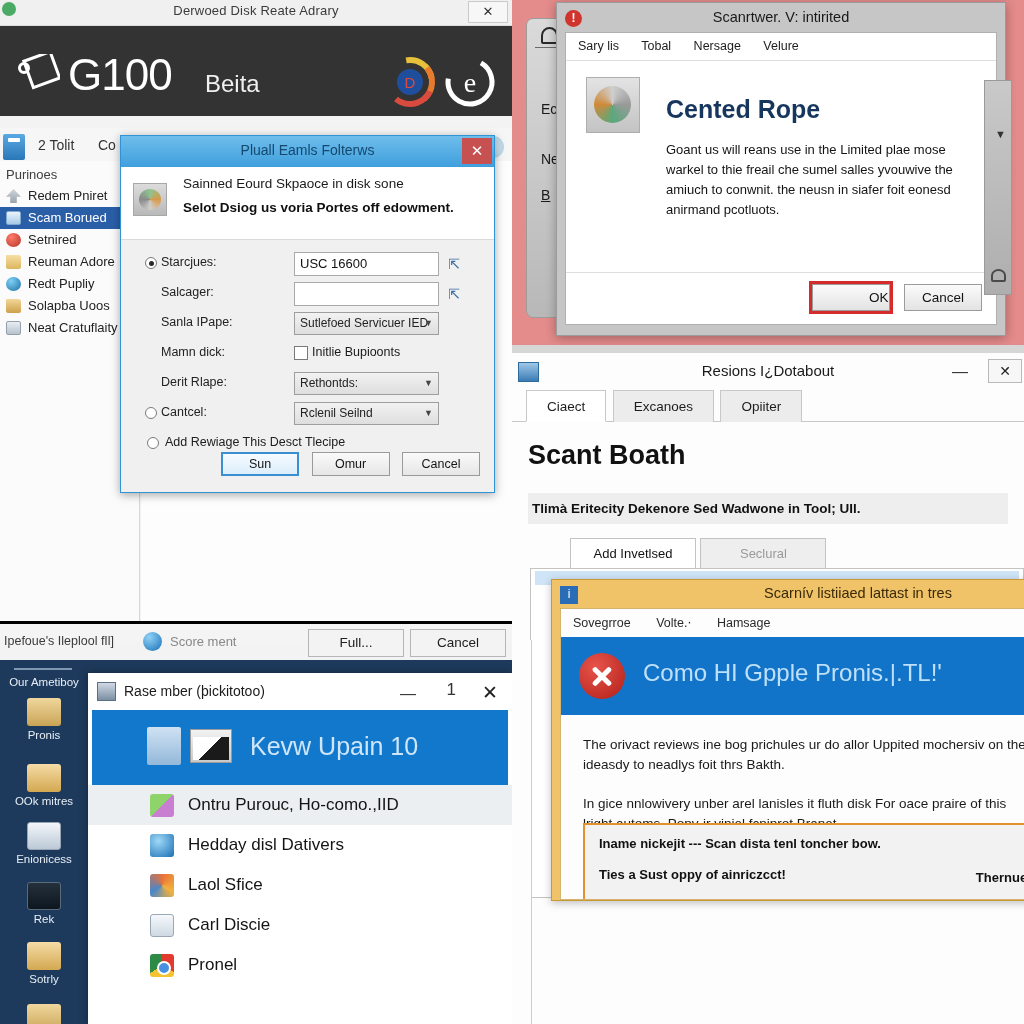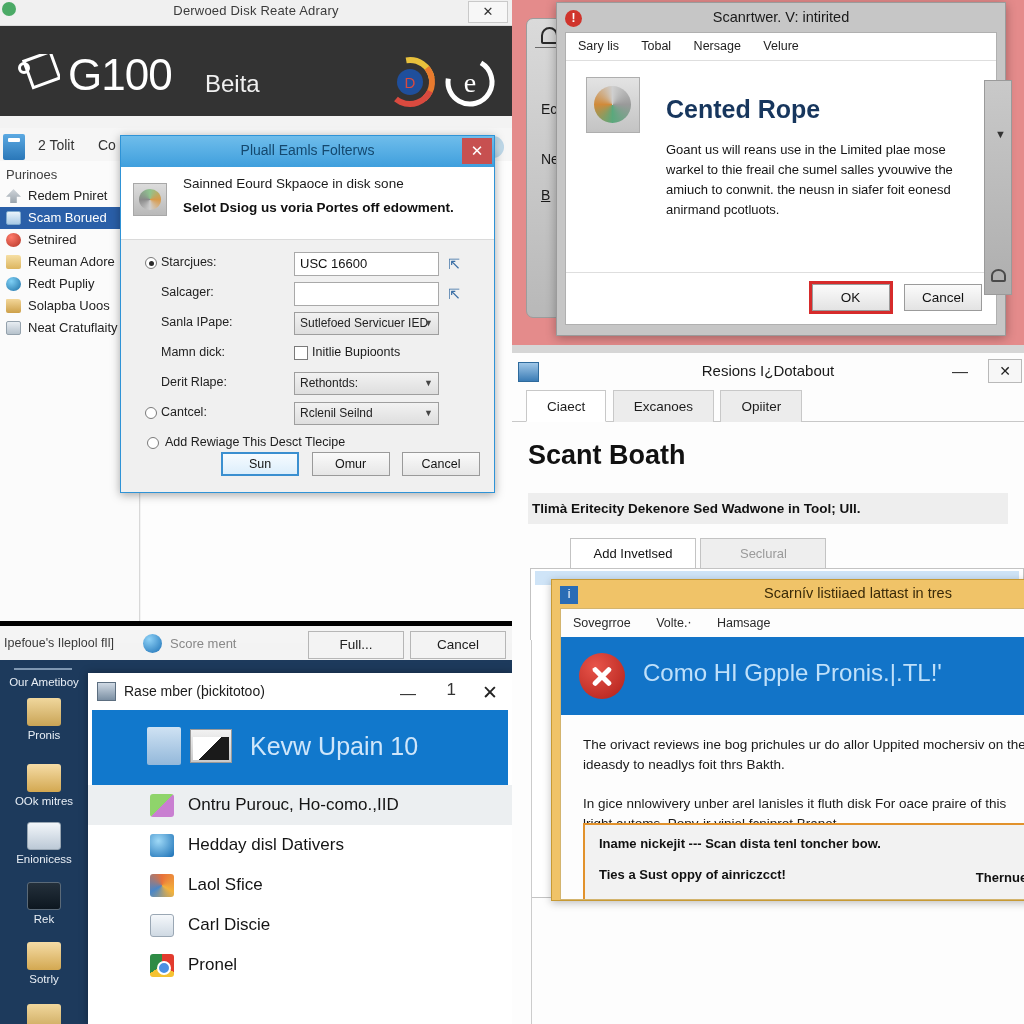--- a/index.html
+++ b/index.html
@@ -101,21 +101,21 @@
   .ic-fold2  { background: linear-gradient(#f3d79a,#cda049); border-radius: 1px 3px 2px 2px; }
   .ic-card   { background: linear-gradient(#e8edf2,#b6c2cc); border: 1px solid #94a1ac; }
 
   .tl-content {
     position: absolute; left: 141px; top: 161px; width: 371px; height: 460px;
     background: #fdfdfd;
   }
 
   .tl-footer {
     position: absolute; left: 0; top: 621px; width: 512px; height: 22px;
-    background: #f4f4f4; border-top: 5px solid #000000;
+    background: #f4f4f4; border-top: 3px solid #000000;
   }
   .tlf-txt { position: absolute; left: 4px; top: 10px; font-size: 12.5px; color: #3a3a3a; }
   .tlf-globe {
     position: absolute; left: 143px; top: 8px; width: 19px; height: 19px;
     border-radius: 50%; background: radial-gradient(circle at 33% 28%, #8fd2f7, #1a6fb5);
   }
   .tlf-score { position: absolute; left: 170px; top: 10px; font-size: 13px; color: #888; }
   .tlf-btn {
     position: absolute; top: 5px; width: 96px; height: 28px;
     background: #f3f3f3; border: 1px solid #b6b6b6; font-size: 13.5px;
@@ -328,21 +328,21 @@
   .scan-p { font-size: 13px; color: #141414; line-height: 1.55; }
   .scan-foot {
     position: absolute; left: 0; right: 0; bottom: 0; height: 52px;
     border-top: 1px solid #dedede; padding: 11px 14px 0 0; text-align: right;
   }
   .sbtn {
     display: inline-block; width: 78px; height: 27px; margin-left: 10px;
     background: linear-gradient(#fbfbfb,#e3e3e3); border: 1px solid #9b9b9b;
     font-size: 13.5px; color: #121212; text-align: center; line-height: 25px;
   }
-  .sbtn.hot { outline: 3px solid #d62b2b; }
+  .sbtn.hot { outline: 3px solid #d62b2b; text-align: right; }
   .tr-scroll {
     position: absolute; right: 12px; top: 80px; width: 28px; height: 215px;
     background: linear-gradient(#c9c9c9,#aeaeae); border: 1px solid #9a9a9a;
   }
   .tr-scroll .arr {
     position: absolute; left: 6px; bottom: 12px; width: 15px; height: 13px;
     border: 2px solid #4a4a4a; border-radius: 50% 50% 2px 2px;
   }
   .tr-caret { position: absolute; right: 18px; top: 128px; font-size: 11px; color: #333; }
 

